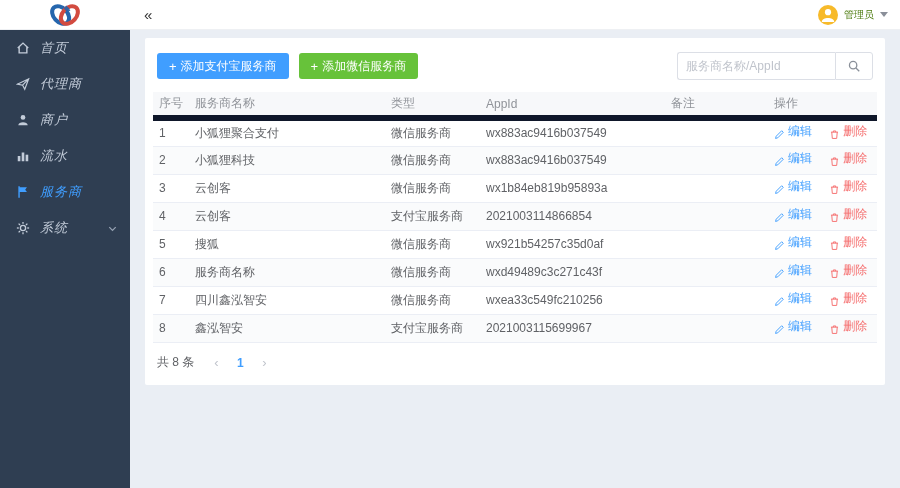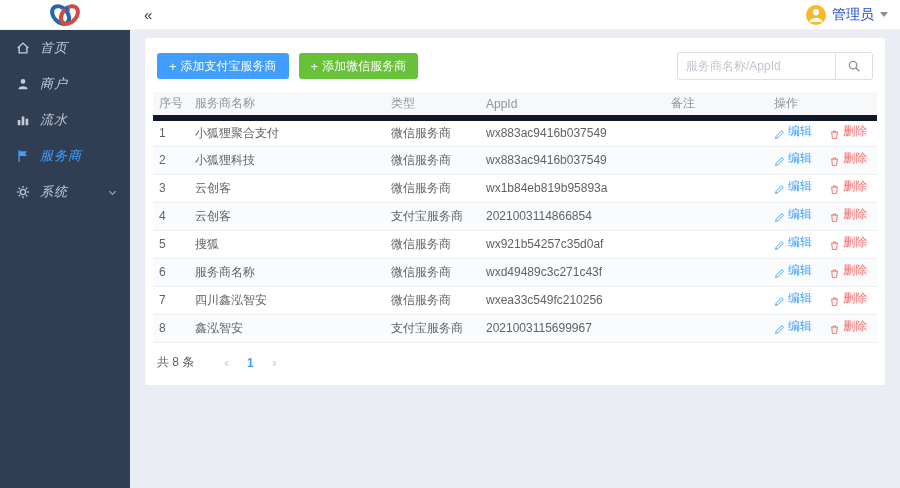--- a/index.html
+++ b/index.html
@@ -6,21 +6,21 @@
   html,body { width:900px; height:488px; overflow:hidden; }
   body { font-family:"Liberation Sans","DejaVu Sans",sans-serif; font-size:12px; color:#606266; background:#eaeef4; }
 
   
   .topbar { position:absolute; left:0; top:0; width:900px; height:30px; background:#fff;
             border-bottom:1px solid #eef0f3; display:flex; align-items:center; z-index:3; }
   .logo { width:130px; display:flex; justify-content:center; align-items:center; }
   .collapse { margin-left:14px; font-size:15px; color:#333; cursor:pointer; line-height:1; }
   .topbar-right { margin-left:auto; margin-right:12px; display:flex; align-items:center; gap:6px; cursor:pointer; }
   .avatar { width:20px; height:20px; border-radius:50%; background:#f7ba2a; display:flex; align-items:center; justify-content:center; overflow:hidden; }
-  .user-name { font-size:14px; color:#1d4ed8; }
+  .user-name { font-size:10px; color:#4d7c0f; }
   .caret { width:0; height:0; border-left:4px solid transparent; border-right:4px solid transparent; border-top:5px solid #8a8f99; }
 
   
   .sidebar { position:absolute; left:0; top:30px; width:130px; height:458px; background:#2f3e52; }
   .side-item { height:36px; display:flex; align-items:center; padding:0 12px 0 16px; color:#c3ccd9; cursor:pointer;font-style:italic; }
   .side-item .sicon { width:14px; height:14px; margin-right:10px; display:flex; align-items:center; justify-content:center; flex:none; }
   .side-item .slabel { font-size:13px; letter-spacing:1px; }
   .side-item.active { color:#409eff; }
   .side-item .chev { margin-left:auto; color:#97a3b3; display:flex; }
 
@@ -47,21 +47,21 @@
   th { height:26px; background:#f7f8fa; color:#909399; font-weight:normal; text-align:left;
        font-size:12px; padding:0 6px; border-bottom:6px solid #0f172a; }
   td { height:28px; font-size:12px; color:#606266; padding:0 6px; border-bottom:1px solid #ebeef5; white-space:nowrap; overflow:hidden; }
   tr.stripe td { background:#fafbfc; }
   .op-link { display:inline-flex; align-items:flex-end; gap:3px; cursor:pointer; text-decoration:none; }
   .op-link.edit { color:#409eff; margin-right:14px; }
   .op-link.del { color:#f56c6c; }
 
   
   .pager { display:flex; align-items:center; margin:10px 0 0 4px; gap:4px; }
-  .pager .total { font-size:12px; color:#606266; margin-right:18px; }
+  .pager .total { font-size:12px; color:#606266; margin-right:8px; }
   .pg-btn { min-width:20px; height:20px; border:none; background:transparent; color:#c0c4cc;
             font-size:13px; cursor:pointer; font-family:inherit; line-height:1; }
   .pg-btn.active { color:#409eff; font-weight:bold; font-size:12px; }
 </style>
 </head>
 <body>
 
 <header class="topbar">
   <div class="logo">
     <svg width="38" height="28" viewBox="0 0 40 32">
@@ -84,20 +84,28 @@
 </header>
 
 <aside class="sidebar">
   <div class="side-item">
     <span class="sicon">
       <svg width="14" height="14" viewBox="0 0 16 16">
           <path d="M2 8 L8 2.4 L14 8 M3.6 6.8 V13.6 H12.4 V6.8" fill="none" stroke="currentColor" stroke-width="1.6"></path>
         </svg>
     </span>
     <span class="slabel">首页</span>
+  </div>
+  <div class="side-item">
+    <span class="sicon">
+      <svg width="14" height="14" viewBox="0 0 16 16">
+          <path d="M1.5 8.2 L14.5 2 L10 14 L7.6 9.4 Z M7.6 9.4 L14.5 2" fill="none" stroke="currentColor" stroke-width="1.3"></path>
+        </svg>
+    </span>
+    <span class="slabel">代理商</span>
   </div>
   <div class="side-item">
     <span class="sicon">
       <svg width="14" height="14" viewBox="0 0 16 16">
           <circle cx="8" cy="5" r="2.7" fill="currentColor"></circle>
           <path d="M2.6 14 C2.6 9.6 13.4 9.6 13.4 14 Z" fill="currentColor"></path>
         </svg>
     </span>
     <span class="slabel">商户</span>
   </div>

